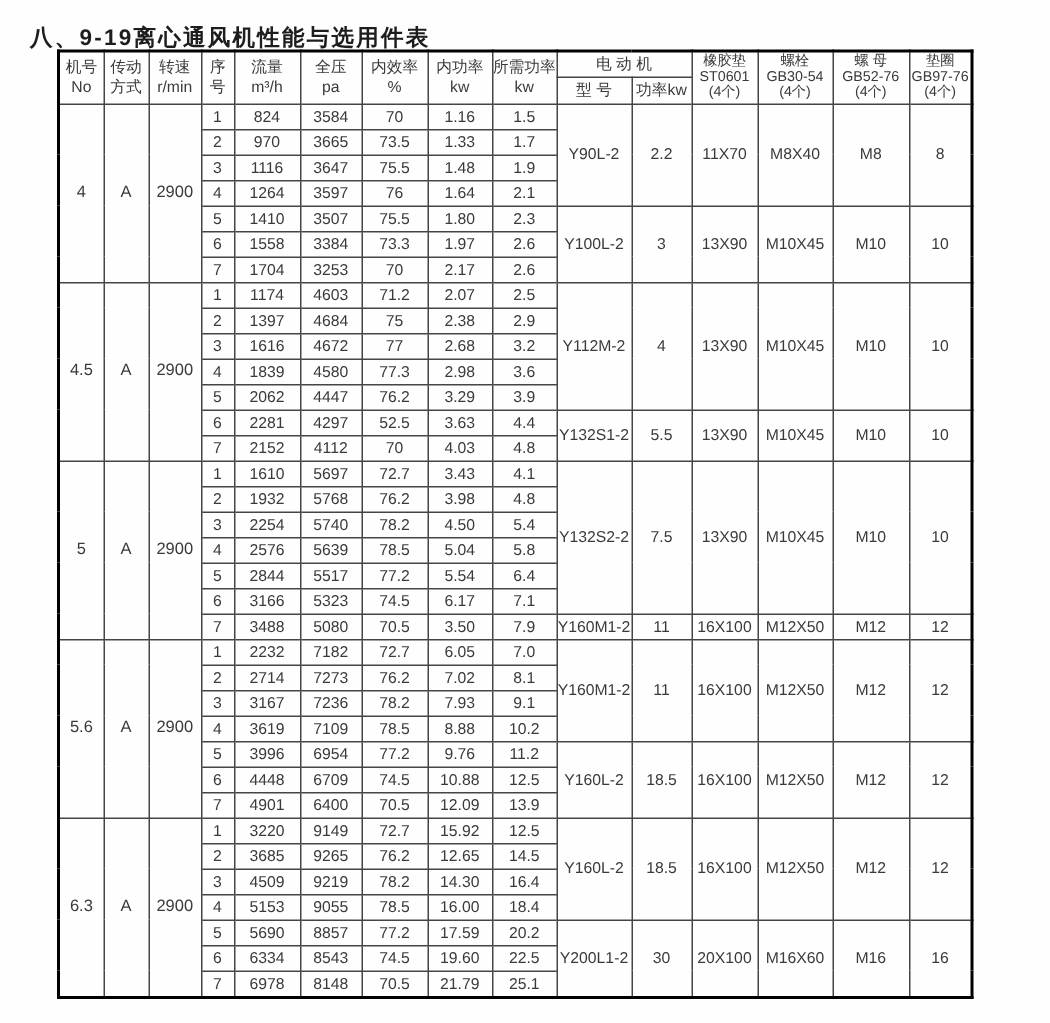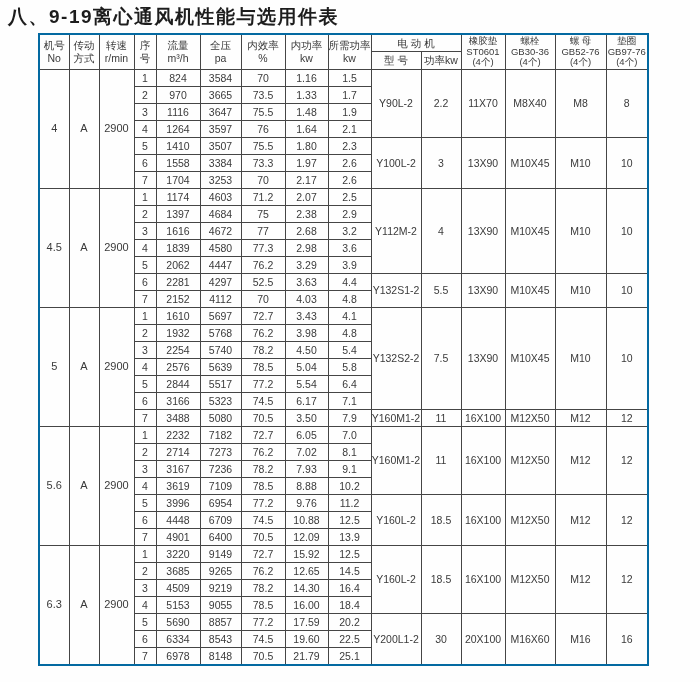--- a/index.html
+++ b/index.html
@@ -1,27 +1,27 @@
 <!DOCTYPE html>
 <html><head>
 <meta charset="utf-8">
 <style>
   html,body{margin:0;padding:0;}
   body{
     width:700px;height:682px;background:#fefefe;overflow:hidden;position:relative;
     font-family:"Liberation Sans","DejaVu Sans",sans-serif;
   }
   .title{
-    position:absolute;left:8px;top:4px;margin:0;
-    font-size:19px;font-weight:bold;color:#1d1d1d;letter-spacing:1.5px;
+    position:absolute;left:8px;top:4px;margin:12px;
+    font-size:15px;font-weight:bold;color:#1d1d1d;letter-spacing:1.5px;
   }
   table.fan-table{
     position:absolute;left:38px;top:33px;width:609px;
     border-collapse:collapse;table-layout:fixed;
-    border:2px solid #0369a1;
+    border:2px solid #000000;
   }
   .fan-table th,.fan-table td{
     border:1px solid #454545;text-align:center;vertical-align:middle;
     padding:0;color:#3a3a3a;overflow:hidden;white-space:nowrap;
   }
   .fan-table th{font-size:10.5px;font-weight:normal;line-height:1.2;padding:1px 0;}
   .fan-table th.parts{font-size:9.5px;line-height:1.12;}
   .fan-table td{font-size:10.5px;height:16px;line-height:1;}
   .fan-table td.grp{font-size:11px;}
   .uln{}
@@ -55,21 +55,21 @@
         <th rowspan="2"><span>传动</span><br><span>方式</span></th>
         <th rowspan="2"><span>转速</span><br><span>r/min</span></th>
         <th rowspan="2"><span>序</span><br><span>号</span></th>
         <th rowspan="2"><span>流量</span><br><span>m³/h</span></th>
         <th rowspan="2"><span>全压</span><br><span>pa</span></th>
         <th rowspan="2"><span>内效率</span><br><span>%</span></th>
         <th rowspan="2"><span>内功率</span><br><span>kw</span></th>
         <th rowspan="2"><span>所需功率</span><br><span>kw</span></th>
         <th colspan="2"><span>电 动 机</span></th>
         <th rowspan="2" class="parts"><span>橡胶垫</span><br><span>ST0601</span><br><span>(4个)</span></th>
-        <th rowspan="2" class="parts"><span>螺栓</span><br><span>GB30-36</span><br><span>(4个)</span></th>
+        <th rowspan="2" class="parts"><span>螺栓</span><br><span>GB30-54</span><br><span>(4个)</span></th>
         <th rowspan="2" class="parts"><span>螺 母</span><br><span>GB52-76</span><br><span>(4个)</span></th>
         <th rowspan="2" class="parts"><span>垫圈</span><br><span>GB97-76</span><br><span>(4个)</span></th>
       </tr>
       <tr>
         <th><span>型 号</span></th>
         <th><span>功率kw</span></th>
       </tr>
     </thead>
   <tbody>
       <tr>

